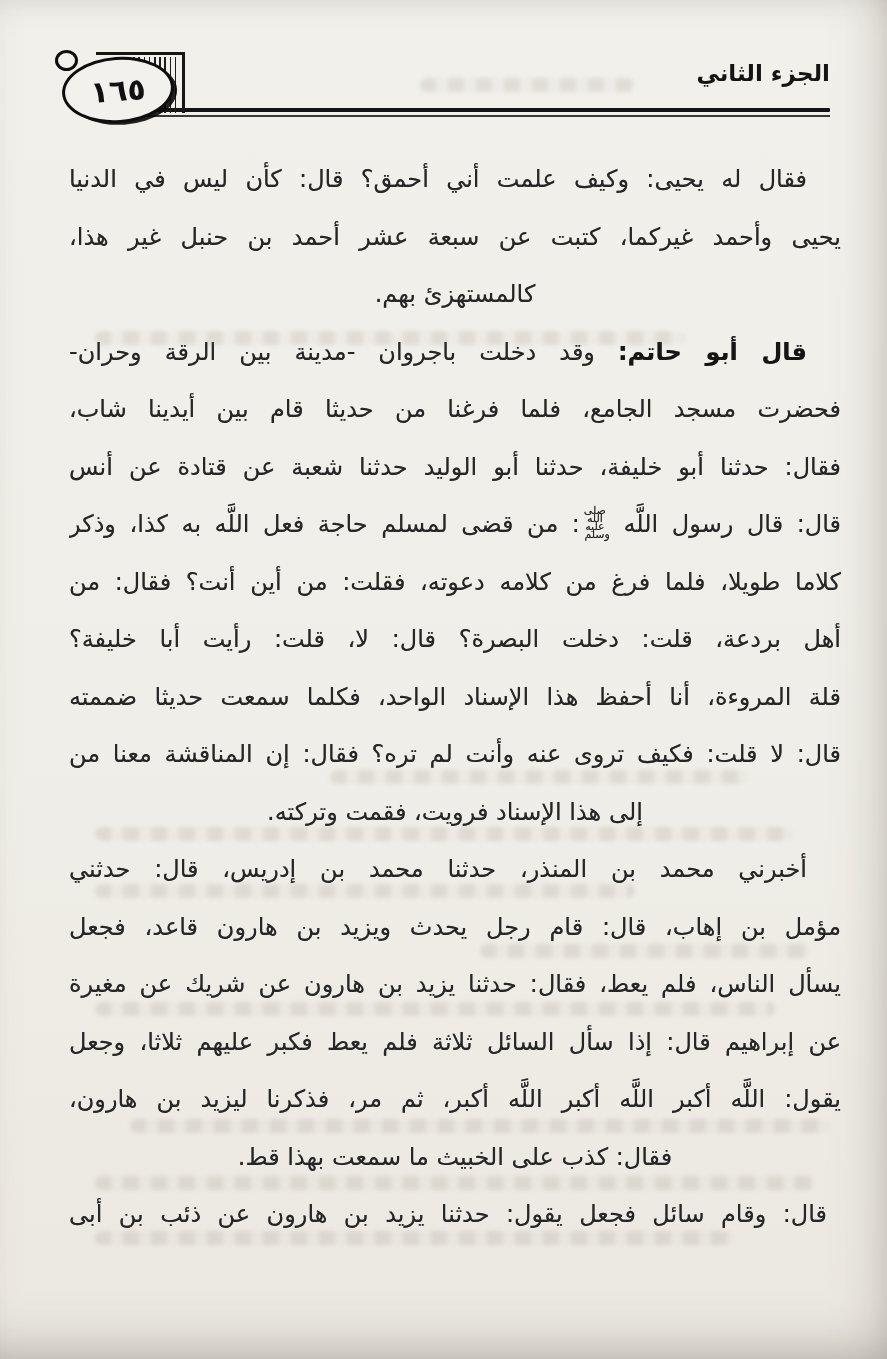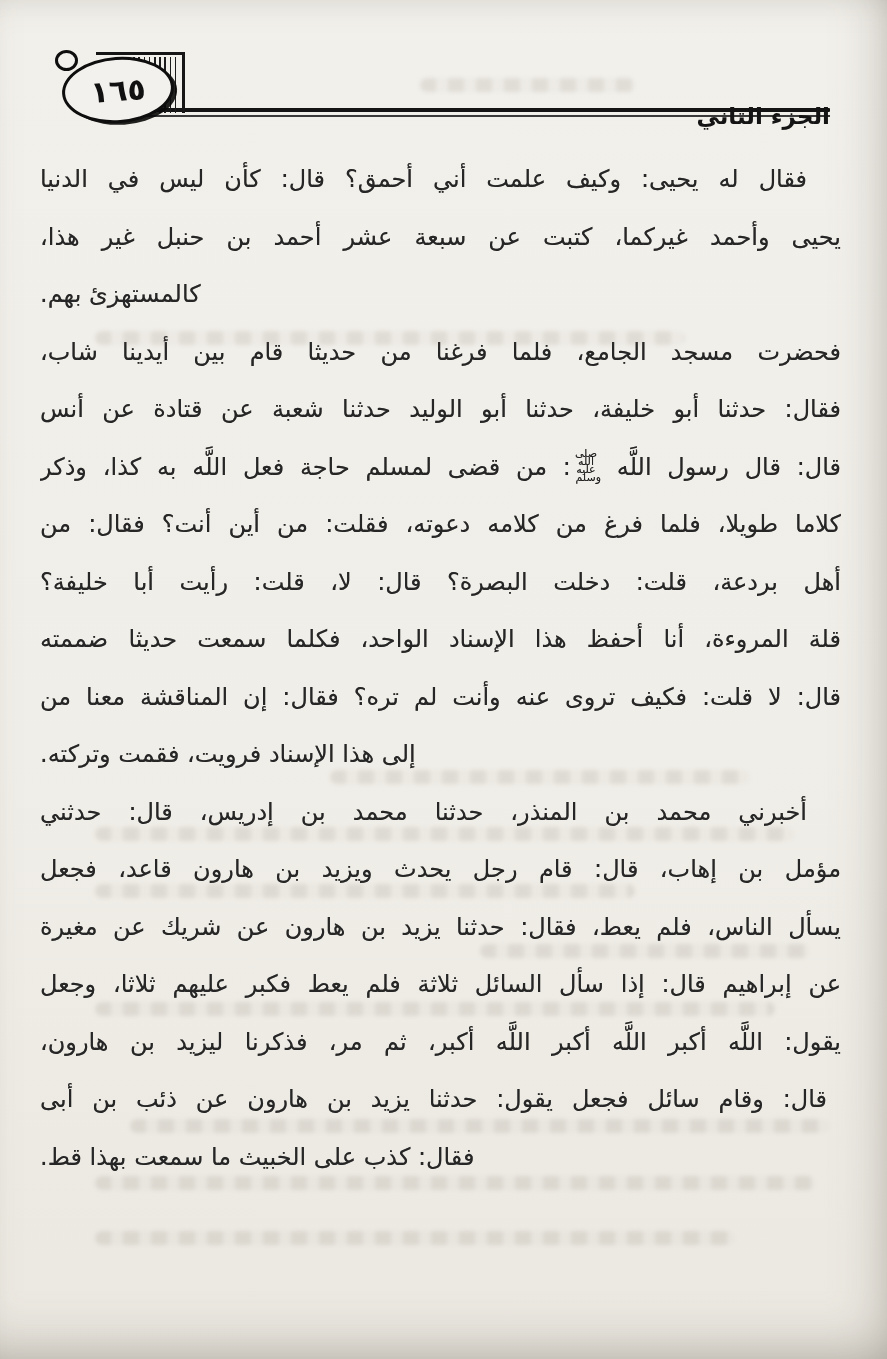--- a/index.html
+++ b/index.html
@@ -40,37 +40,37 @@
     display:flex;align-items:center;justify-content:center;
     font-size:30px;font-weight:bold;color:#111;
     z-index:2;
   }
   .dot{
     position:absolute;left:55px;top:50px;width:17px;height:15px;
     border:3px solid #0e0e0e;border-radius:50%;background:#f3f1ed;z-index:3;
   }
   .part-title{
     position:absolute;right:57px;top:60px;
-    font-size:23px;font-weight:bold;color:#141414;margin-top:43px;
+    font-size:23px;font-weight:bold;color:#141414;
   }
   .rule-thick{position:absolute;left:82px;right:57px;top:108px;height:4px;background:#141414;border-radius:1px;z-index:0;}
   .rule-thin {position:absolute;left:82px;right:57px;top:115px;height:2px;background:#3a3a3a;z-index:0;}
 
   
   .body-text{
-    position:absolute;top:151px;right:46px;left:40px;
+    position:absolute;top:151px;right:46px;left:69px;
     direction:rtl;
     font-size:24px;color:#262626;
     text-shadow:0 0 .4px rgba(20,20,20,.45);
   }
   .line{
     height:57.5px;line-height:57.5px;overflow:hidden;
   }
   .line.j{text-align:justify;text-align-last:justify;text-justify:inter-word;}
-  .line.r{text-align:left;}
+  .line.r{text-align:center;}
   .line.ind{text-indent:34px;}
   .line.ind2{text-indent:14px;}
   .lead-bold{font-weight:bold;color:#151515;}
   .saw-mark{
     display:inline-block;width:30px;font-size:11px;line-height:8px;
     vertical-align:-6px;text-align:center;white-space:normal;
     text-indent:0;color:#1f1f1f;letter-spacing:0;
   }
 
   
@@ -96,35 +96,36 @@
       <span>١٦٥</span>
     </div>
     <div class="dot"></div>
     <div class="part-title">الجزء الثاني</div>
   </header>
 
   <main class="body-text">
       <div class="line j ind"><span>فقال له يحيى: وكيف علمت أني أحمق؟ قال: كأن ليس في الدنيا</span></div>
       <div class="line j"><span>يحيى وأحمد غيركما، كتبت عن سبعة عشر أحمد بن حنبل غير هذا،</span></div>
       <div class="line r"><span>كالمستهزئ بهم.</span></div>
+      <div class="line j ind"><span class="lead-bold">قال أبو حاتم:</span><span> وقد دخلت باجروان -مدينة بين الرقة وحران-</span></div>
       <div class="line j"><span>فحضرت مسجد الجامع، فلما فرغنا من حديثا قام بين أيدينا شاب،</span></div>
       <div class="line j"><span>فقال: حدثنا أبو خليفة، حدثنا أبو الوليد حدثنا شعبة عن قتادة عن أنس</span></div>
       <div class="line j"><span>قال: قال رسول اللَّه </span><span class="saw-mark">صلى الله عليه وسلم</span><span>: من قضى لمسلم حاجة فعل اللَّه به كذا، وذكر</span></div>
       <div class="line j"><span>كلاما طويلا، فلما فرغ من كلامه دعوته، فقلت: من أين أنت؟ فقال: من</span></div>
       <div class="line j"><span>أهل بردعة، قلت: دخلت البصرة؟ قال: لا، قلت: رأيت أبا خليفة؟</span></div>
       <div class="line j"><span>قلة المروءة، أنا أحفظ هذا الإسناد الواحد، فكلما سمعت حديثا ضممته</span></div>
       <div class="line j"><span>قال: لا قلت: فكيف تروى عنه وأنت لم تره؟ فقال: إن المناقشة معنا من</span></div>
       <div class="line r"><span>إلى هذا الإسناد فرويت، فقمت وتركته.</span></div>
       <div class="line j ind"><span>أخبرني محمد بن المنذر، حدثنا محمد بن إدريس، قال: حدثني</span></div>
       <div class="line j"><span>مؤمل بن إهاب، قال: قام رجل يحدث ويزيد بن هارون قاعد، فجعل</span></div>
       <div class="line j"><span>يسأل الناس، فلم يعط، فقال: حدثنا يزيد بن هارون عن شريك عن مغيرة</span></div>
       <div class="line j"><span>عن إبراهيم قال: إذا سأل السائل ثلاثة فلم يعط فكبر عليهم ثلاثا، وجعل</span></div>
       <div class="line j"><span>يقول: اللَّه أكبر اللَّه أكبر اللَّه أكبر، ثم مر، فذكرنا ليزيد بن هارون،</span></div>
+      <div class="line r"><span>فقال: كذب على الخبيث ما سمعت بهذا قط.</span></div>
       <div class="line j ind2"><span>قال: وقام سائل فجعل يقول: حدثنا يزيد بن هارون عن ذئب بن أبى</span></div>
-      <div class="line r"><span>فقال: كذب على الخبيث ما سمعت بهذا قط.</span></div>
     </main>
 
   <div class="smudge" style="left:420px;top:78px;width:215px;"></div>
   <div class="smudge" style="left:95px;top:331px;width:590px;"></div>
   <div class="smudge" style="left:330px;top:770px;width:420px;"></div>
   <div class="smudge" style="left:95px;top:827px;width:700px;"></div>
   <div class="smudge" style="left:95px;top:884px;width:540px;"></div>
   <div class="smudge" style="left:480px;top:944px;width:330px;"></div>
   <div class="smudge" style="left:95px;top:1002px;width:680px;"></div>
   <div class="smudge" style="left:130px;top:1119px;width:700px;"></div>

